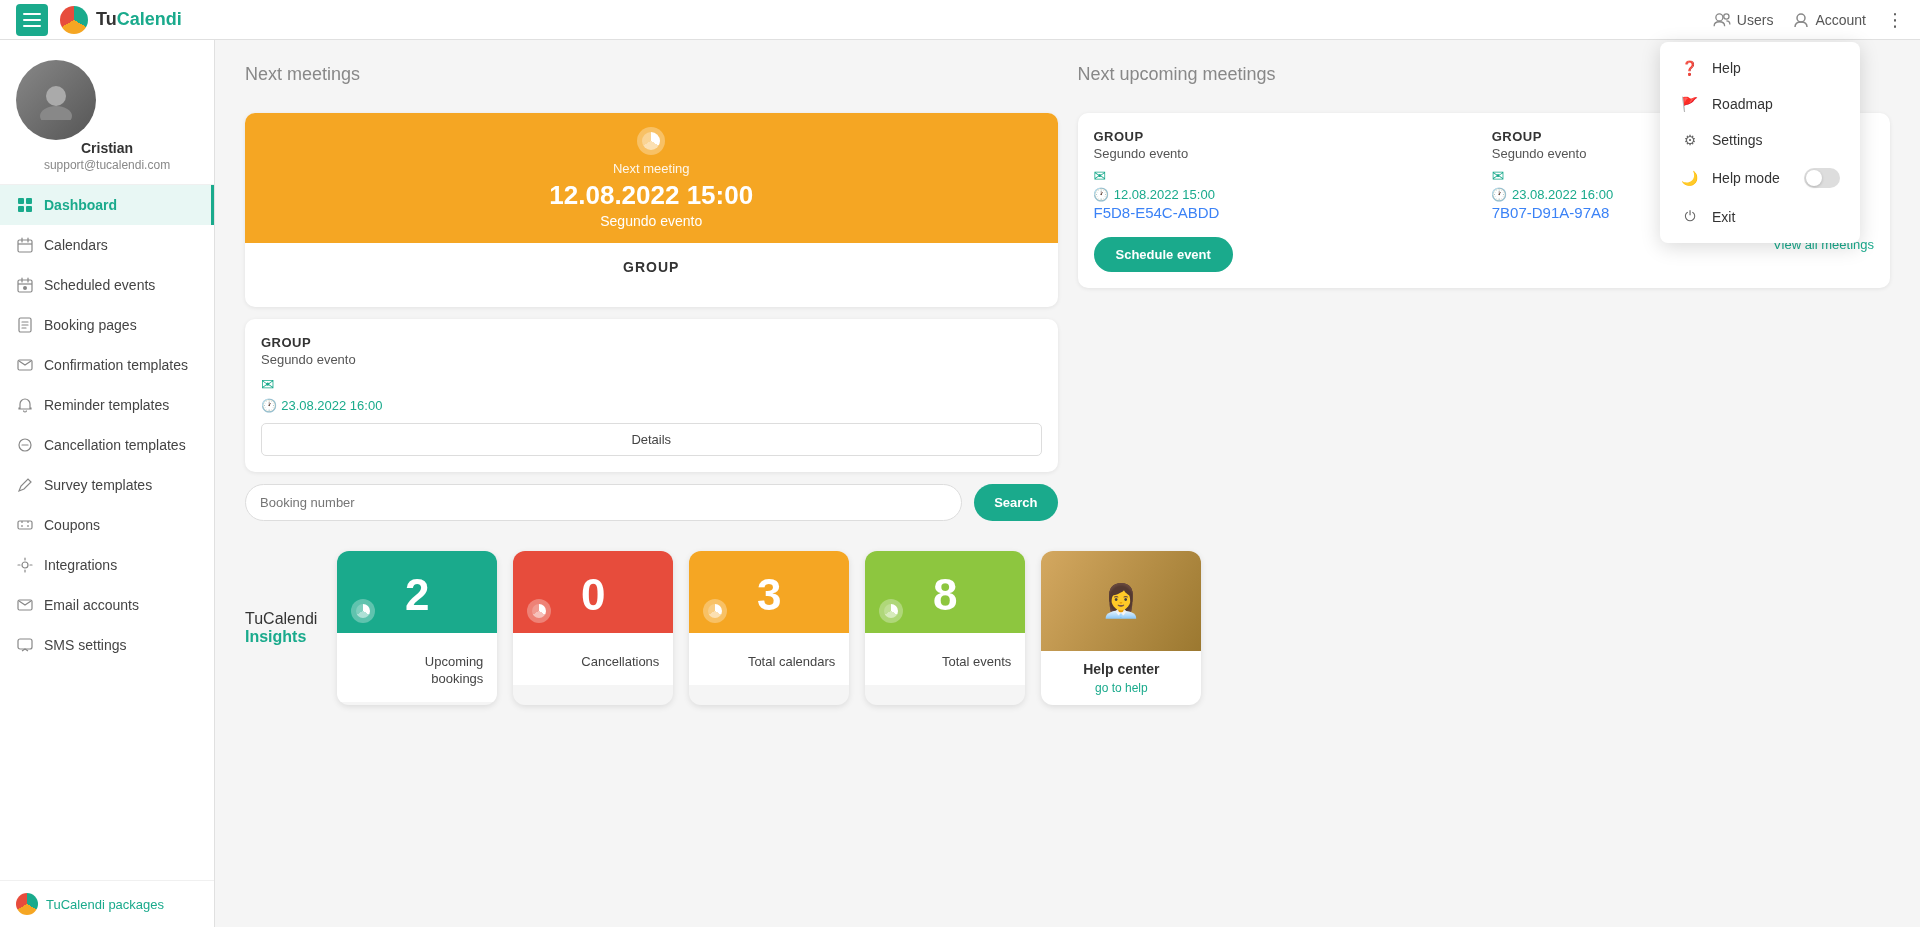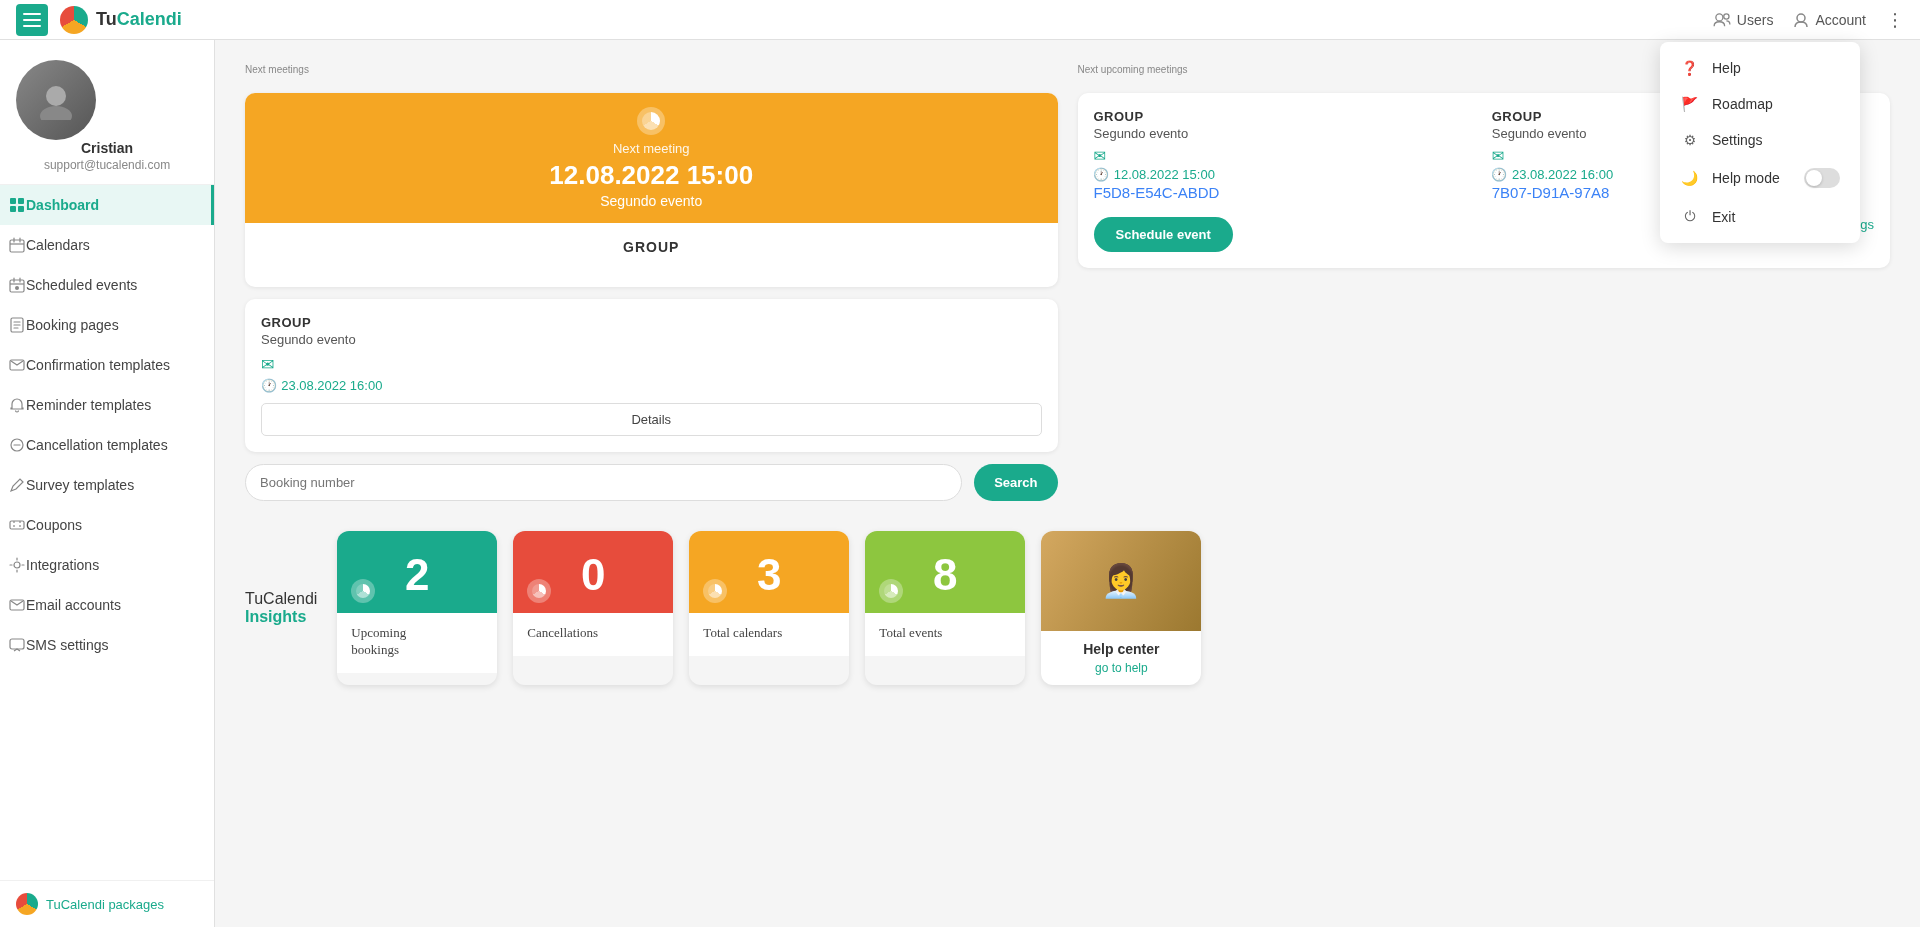--- a/index.html
+++ b/index.html
@@ -39,37 +39,37 @@
       flex-direction: column;
       overflow-y: auto;
       flex-shrink: 0;
     }
     .user-section { padding: 20px 16px 12px; text-align: center; border-bottom: 1px solid #f0f0f0; }
     .avatar-placeholder { width: 80px; height: 80px; border-radius: 50%; background: linear-gradient(135deg, #888, #555); display: flex; align-items: center; justify-content: center; color: #fff; font-size: 28px; }
     .user-name { font-size: 14px; font-weight: 600; color: #333; }
     .user-email { font-size: 12px; color: #888; margin-top: 2px; }
 
     .nav-item {
-      display: flex; align-items: center; 
-      padding: 11px 8px; cursor: pointer; color: #444; font-size: 14px;
+      display: flex; align-items: center; gap: 10px;
+      padding: 11px 16px; cursor: pointer; color: #444; font-size: 14px;
       transition: background 0.15s;
     }
     .nav-item.active { background: #e8f7f4; color: #1aaa8c; border-right: 3px solid #1aaa8c; font-weight: 600; }
     .nav-icon { width: 18px; height: 18px; display: flex; align-items: center; justify-content: center; flex-shrink: 0; }
 
     .sidebar-bottom { margin-top: auto; padding: 12px 16px; border-top: 1px solid #f0f0f0; }
     .packages-link { color: #1aaa8c; font-size: 13px; display: flex; align-items: center; gap: 8px; cursor: pointer; }
 
     
     .content { flex: 1; overflow-y: auto; padding: 24px 30px; }
 
     
     .meetings-grid { display: grid; grid-template-columns: 1fr 1fr; gap: 20px; margin-bottom: 30px; }
 
-    .section-title { font-size: 10px; color: #888; margin-bottom: 18px; }
+    .section-title { font-size: 18px; color: #888; margin-bottom: 28px; }
 
     .next-meeting-card {
       background: #fff; border-radius: 10px; overflow: hidden;
       box-shadow: 0 1px 4px rgba(0,0,0,0.08);
     }
     .next-meeting-header {
       background: #f5a623; color: #fff; text-align: center; padding: 14px 16px;
     }
     .next-meeting-label { font-size: 13px; opacity: 0.9; margin-bottom: 4px; }
     .next-meeting-time { font-size: 26px; font-weight: 700; margin-bottom: 2px; }
@@ -127,21 +127,21 @@
     .insights-brand { font-size: 16px; color: #333; font-weight: 400; }
     .insights-title { font-size: 16px; font-weight: 700; color: #1aaa8c; }
     .insights-cards { display: flex; gap: 16px; flex: 1; }
     .insight-card {
       border-radius: 12px; overflow: hidden; width: 160px; flex-shrink: 0;
       box-shadow: 0 2px 6px rgba(0,0,0,0.1);
     }
     .insight-top { padding: 22px 16px 16px; text-align: center; position: relative; }
     .insight-top .logo-sm { position: absolute; bottom: 10px; left: 14px; width: 24px; height: 24px; border-radius: 50%; background: rgba(255,255,255,0.3); display: flex; align-items: center; justify-content: center; }
     .insight-number { font-size: 44px; font-weight: 700; color: #fff; line-height: 1; }
-    .insight-bottom { background: #fff; padding: 12px 14px 14px; text-align: left; font-family: Liberation Serif, serif; }
+    .insight-bottom { background: #fff; padding: 21px 14px 14px; text-align: right; }
     .insight-label { font-size: 13px; color: #444; font-weight: 500; line-height: 1.3; }
 
     .insight-teal .insight-top { background: #1aaa8c; }
     .insight-red .insight-top { background: #e74c3c; }
     .insight-orange .insight-top { background: #f5a623; }
     .insight-green .insight-top { background: #8dc63f; }
 
     .help-card {
       border-radius: 12px; overflow: hidden; width: 160px; flex-shrink: 0;
       box-shadow: 0 2px 6px rgba(0,0,0,0.1); background: #fff;

